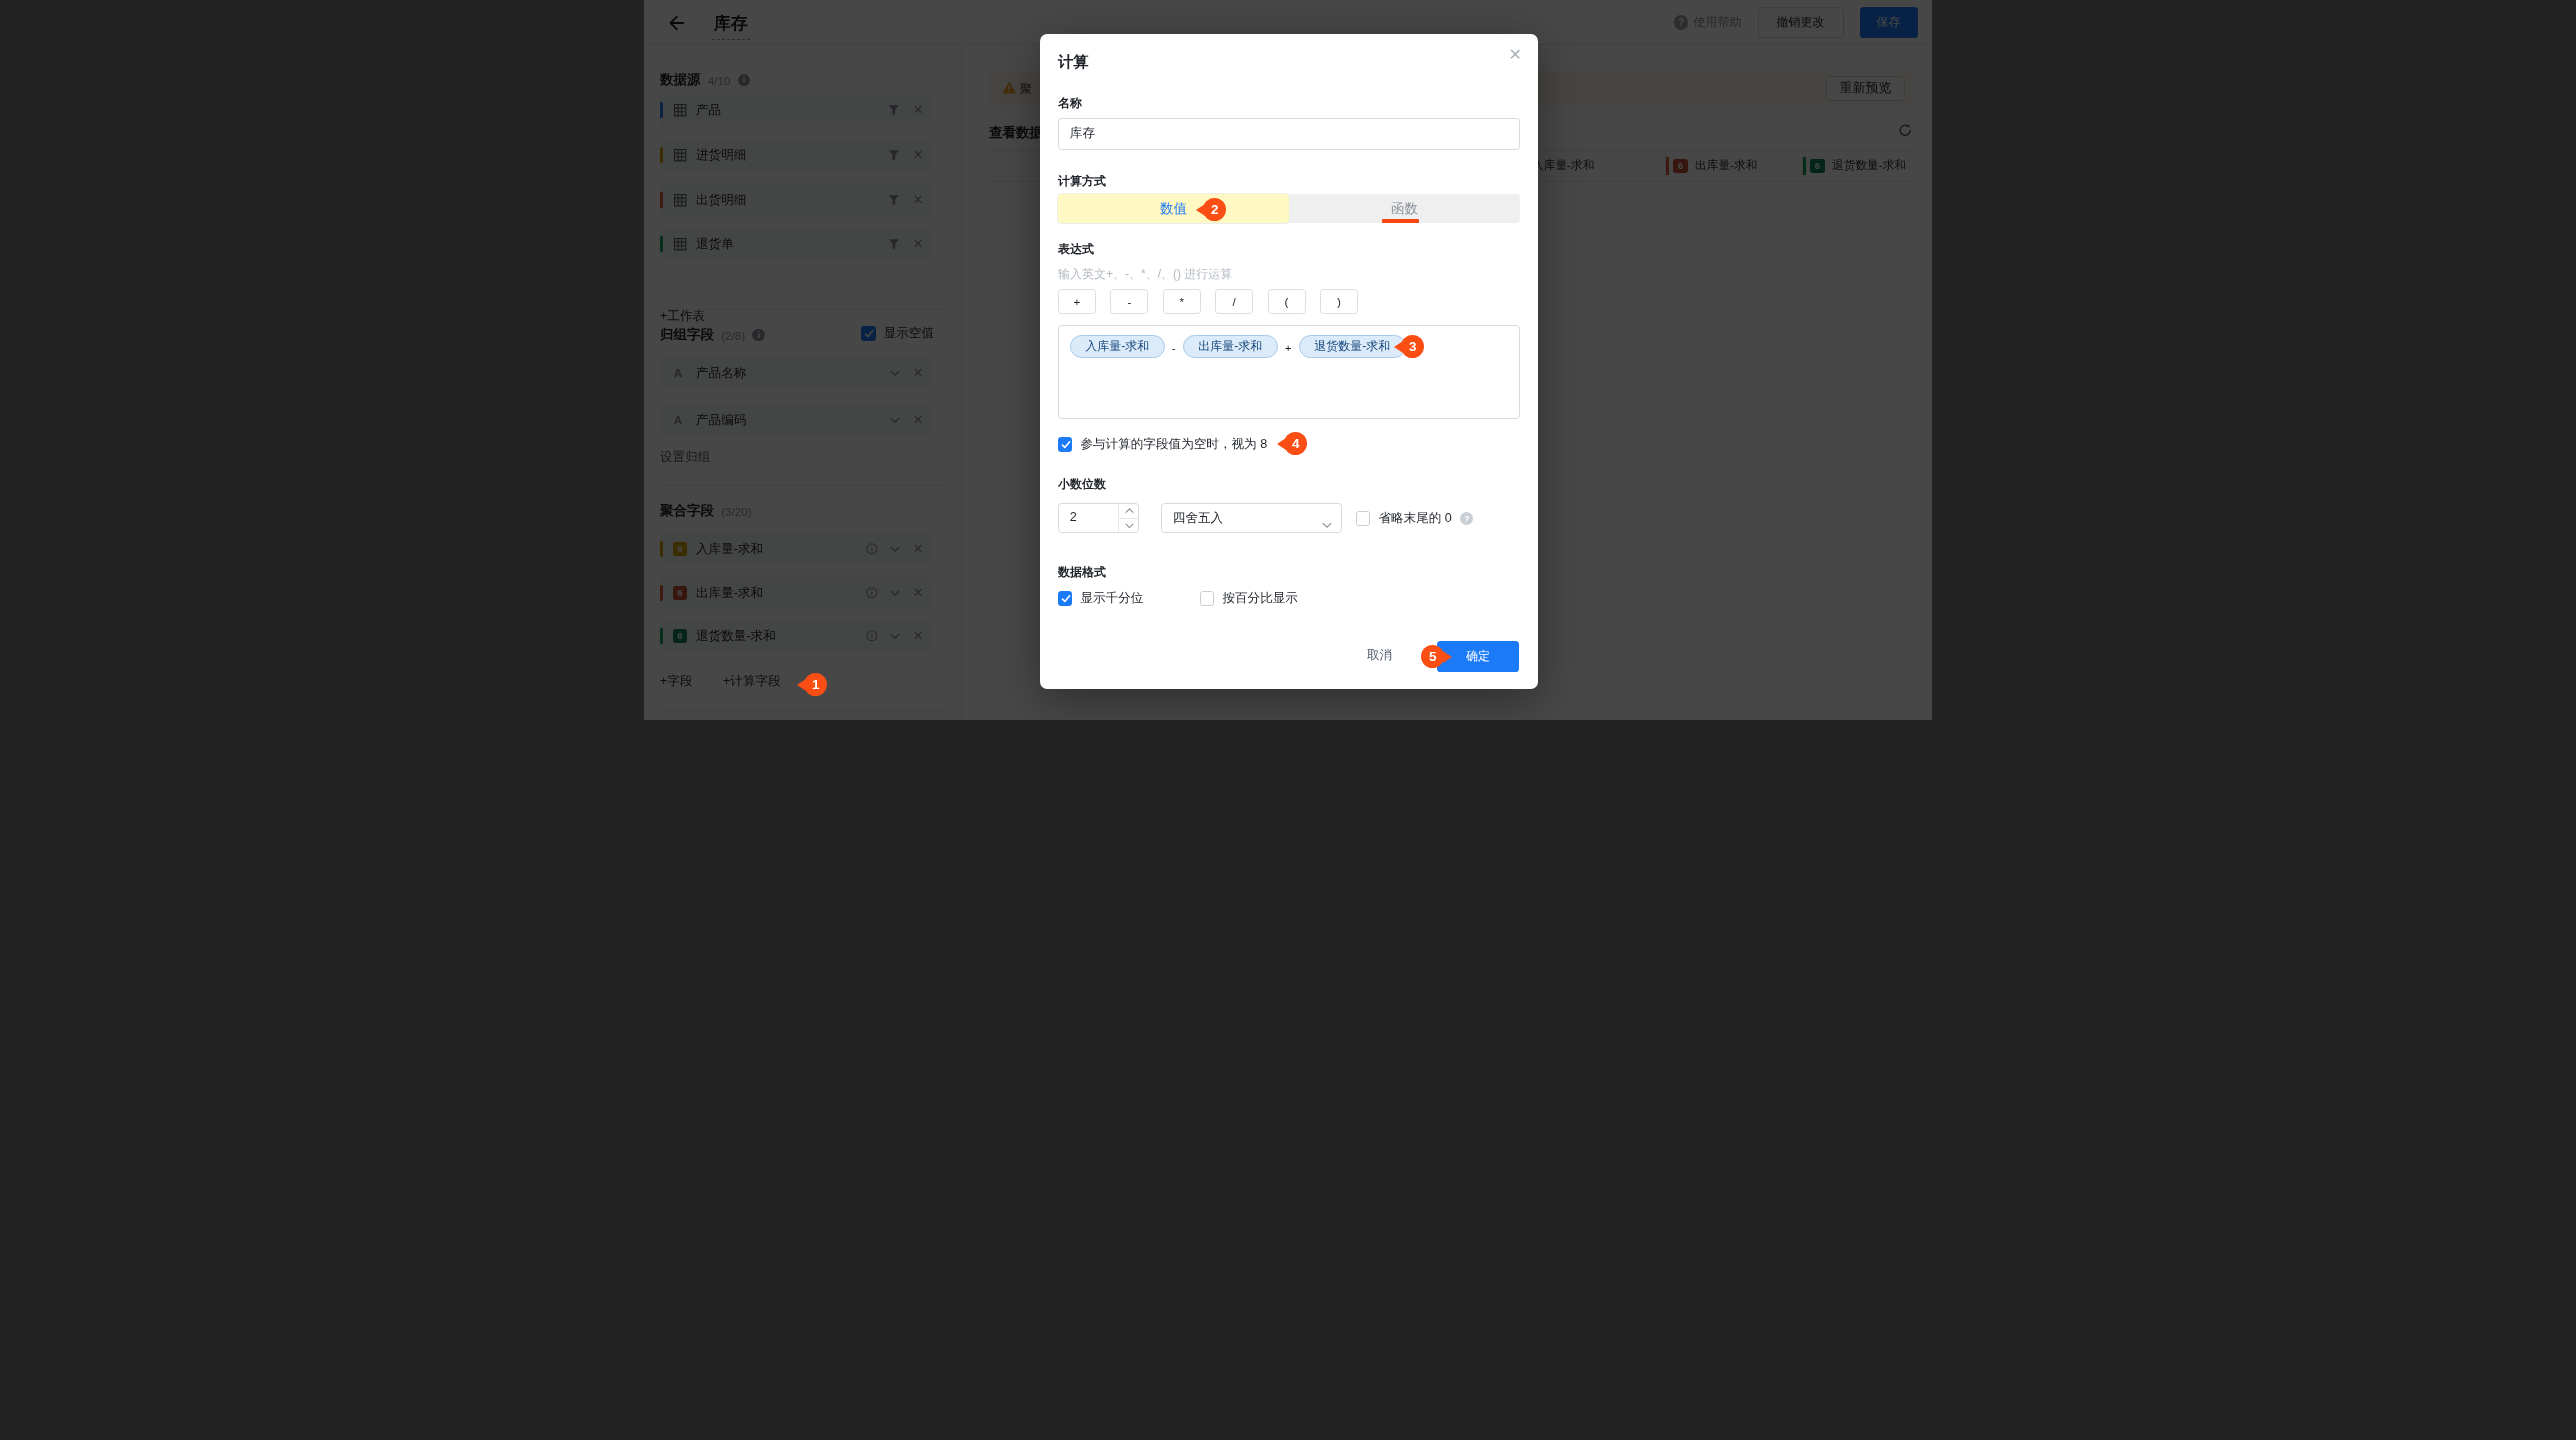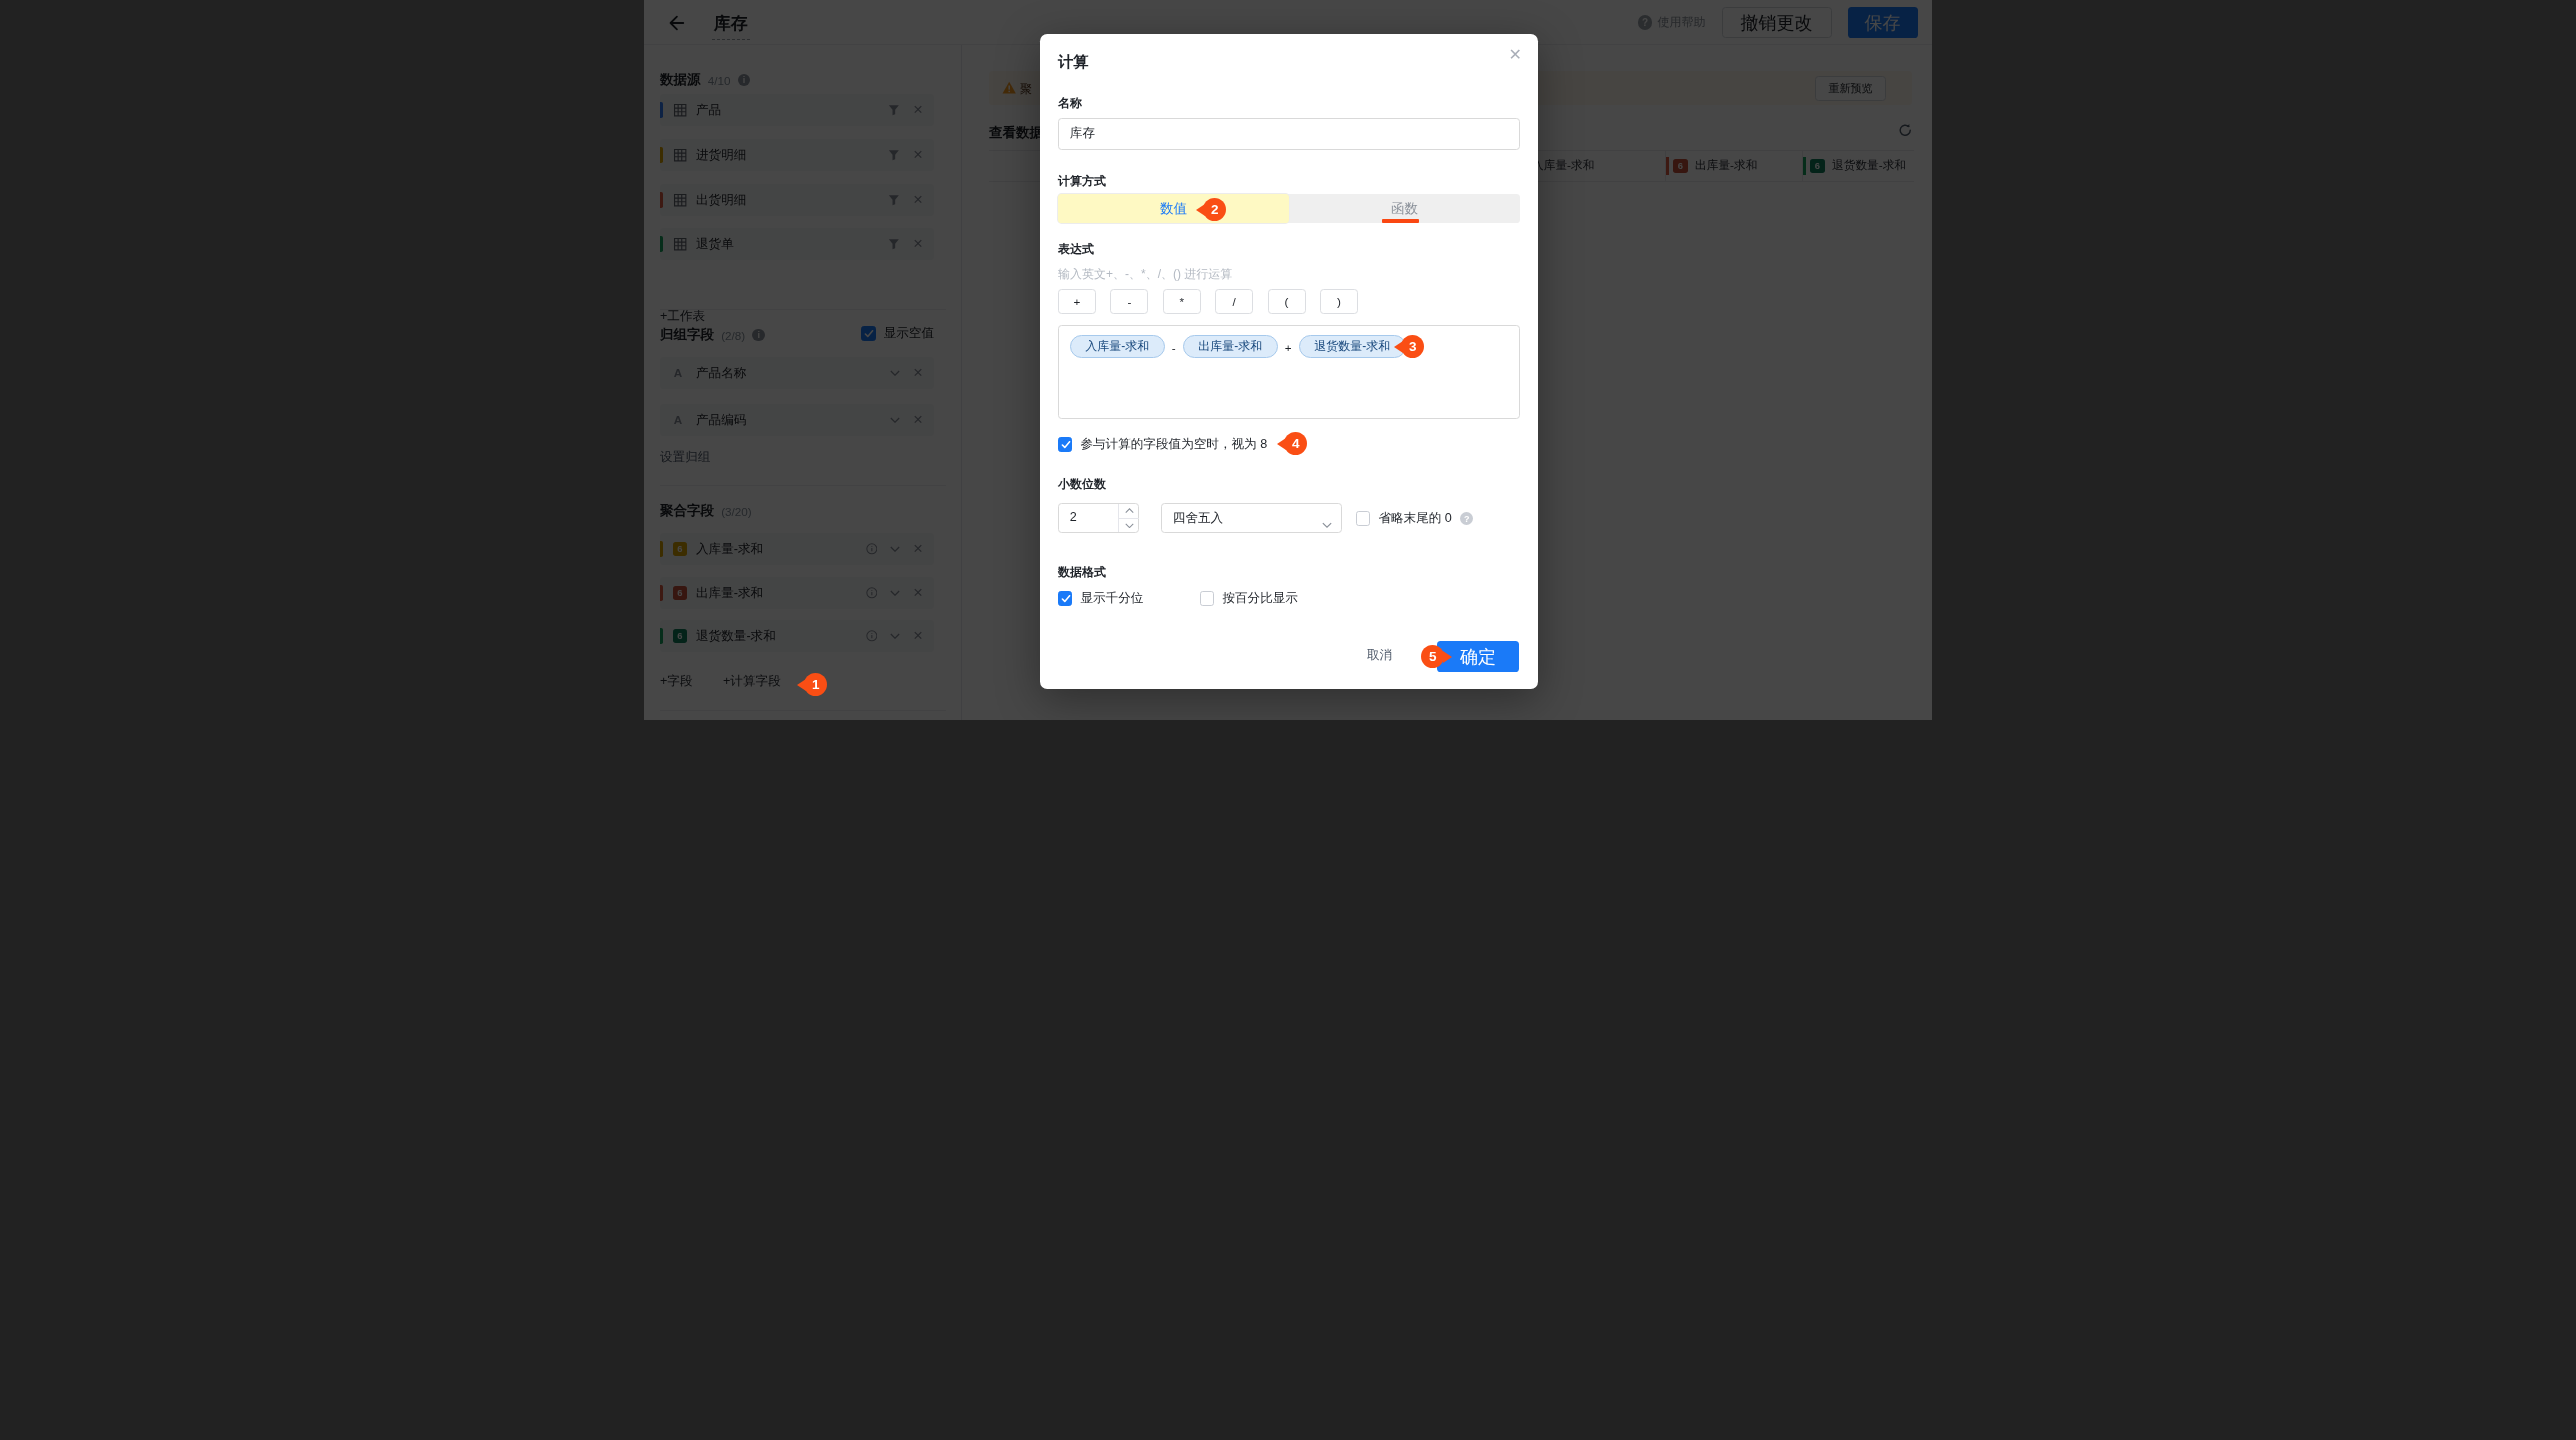--- a/index.html
+++ b/index.html
@@ -7,21 +7,21 @@
   body { font-family:"Liberation Sans","DejaVu Sans",sans-serif; }
   .screen { position:relative; width:1288px; height:720px; background:#fff; overflow:hidden; margin:0 auto; }
 
   
   .topbar { position:absolute; left:0; top:0; width:1288px; height:45px; background:#fff; border-bottom:0.9px solid #ebedf0; z-index:1; }
   .back-btn { position:absolute; left:21.6px; top:12.6px; width:20px; height:20px; color:#1f2329; cursor:pointer; }
   .doc-title { position:absolute; left:68px; top:11.7px; font-size:17px; font-weight:bold; color:#1f2329; border-bottom:1.8px dashed #9aa0a8; padding:0 1.8px 4.5px 1.8px; }
   .tb-right { position:absolute; right:14.4px; top:0; height:45px; display:flex; align-items:center; gap:16px; }
   .help-link { display:flex; align-items:center; gap:5.4px; color:#8a9099; font-size:12px; cursor:pointer; }
   .q-circle { display:inline-flex; width:14.4px; height:14.4px; border-radius:50%; background:#9aa0a8; color:#fff; font-size:10px; font-weight:bold; align-items:center; justify-content:center; }
-  .btn { display:inline-flex; align-items:center; justify-content:center; height:31px; border-radius:3.6px; font-size:18px; cursor:pointer; }
+  .btn { display:inline-flex; align-items:center; justify-content:center; height:31px; border-radius:3.6px; font-size:12px; cursor:pointer; }
   .btn-outline { border:0.9px solid #d4d7dc; background:#fff; color:#1f2329; padding:0 18px; }
   .btn-primary { background:#1a7af8; color:#fff; border:none; padding:0 17px; }
 
   
   .sidebar { position:absolute; left:0; top:45px; width:318px; height:675px; background:#fff; border-right:0.9px solid #e5e6eb; z-index:1; }
   .sec-head { position:absolute; left:16px; display:flex; align-items:center; gap:7.2px; }
   .sec-title { font-size:13.5px; font-weight:bold; color:#1f2329; }
   .sec-count { font-size:11.7px; color:#86909c; }
   .info-i { display:inline-flex; width:12.6px; height:12.6px; border-radius:50%; background:#8d939e; color:#fff; font-size:9px; font-weight:bold; align-items:center; justify-content:center; font-style:normal; }
   .card { position:absolute; left:16px; width:274px; height:32px; background:#f5f6f7; border-radius:3.6px; }
@@ -37,21 +37,21 @@
   .cb { display:inline-block; width:14.4px; height:14.4px; border:0.9px solid #c9cdd4; border-radius:2.7px; background:#fff; position:relative; cursor:pointer; flex:none; }
   .cb.checked { background:#1a7af8; border-color:#1a7af8; }
   .cb.checked svg { position:absolute; left:1.8px; top:2.7px; }
   .xg { font-size:12.6px; color:#878d98; line-height:1; }
 
   
   .content { position:absolute; left:318px; top:45px; width:970px; height:675px; background:#fff; z-index:1; }
   .warnbar { position:absolute; left:27px; top:26px; width:923px; height:34px; background:#fdf6ec; border-radius:3.6px; }
   .warn-tri { position:absolute; left:12.6px; top:10px; }
   .warn-text { position:absolute; left:31px; top:10px; font-size:12px; color:#4e2b12; }
-  .repreview { position:absolute; right:26px; top:4.5px; height:25px; padding:0 12.6px; font-size:11px;font-family:Liberation Serif, serif; }
+  .repreview { position:absolute; right:7px; top:4.5px; height:25px; padding:0 12.6px; font-size:13px;font-family:Liberation Serif, serif; }
   .view-data { position:absolute; left:27px; top:79px; font-size:13.5px; font-weight:bold; color:#1f2329; }
   .refresh { position:absolute; left:936px; top:78px; width:14.4px; height:14.4px; color:#4e5969; cursor:pointer; }
   .ptable { position:absolute; left:27px; top:105px; width:925px; height:570px; border-top:0.9px solid #e8eaee; }
   .phead { position:absolute; left:0; top:0; width:925px; height:31px; border-bottom:0.9px solid #e8eaee; }
   .pcol { position:absolute; top:0; height:31px; border-left:0.9px solid #e8eaee; }
   .pcol .bar { position:absolute; left:0; top:6.3px; width:2.7px; height:18px; }
   .pcol .num-ic { position:absolute; left:7.2px; top:8px; }
   .pcol .h-label { position:absolute; left:29px; top:7.2px; font-size:11.7px; color:#2b2f36; white-space:nowrap; }
 
   

